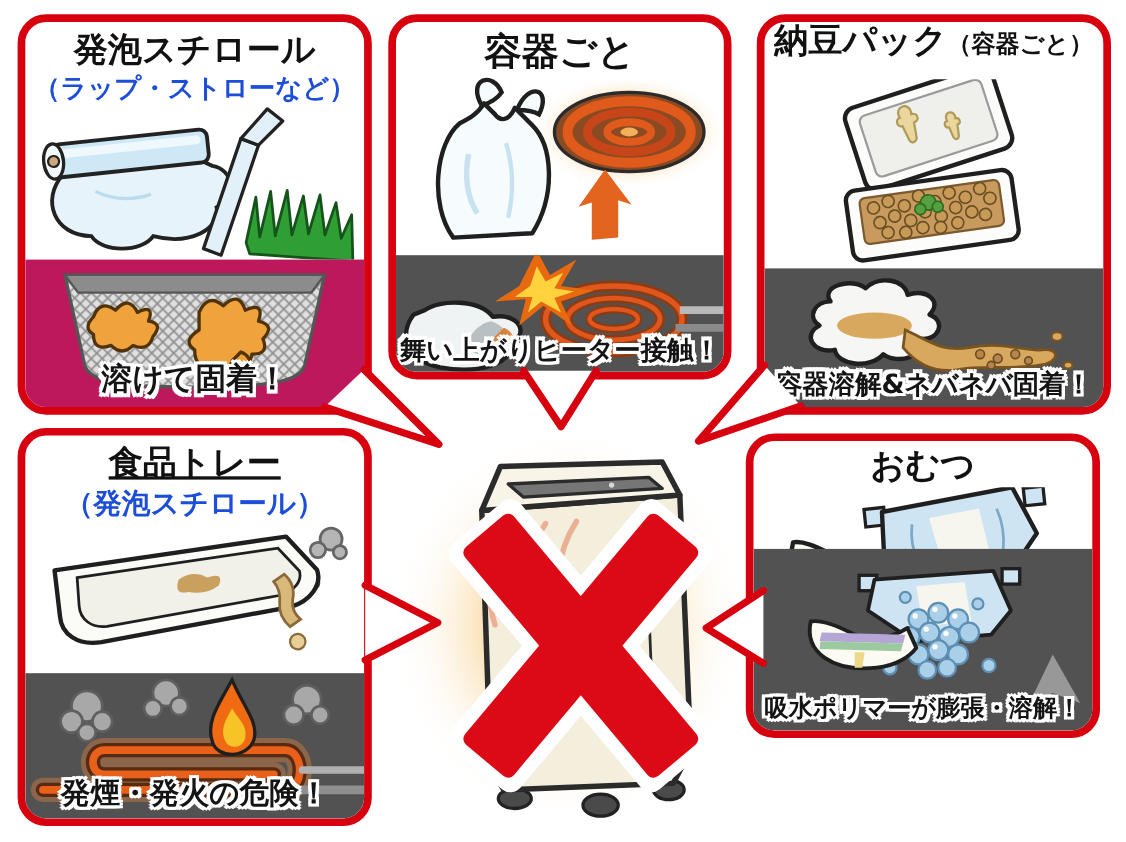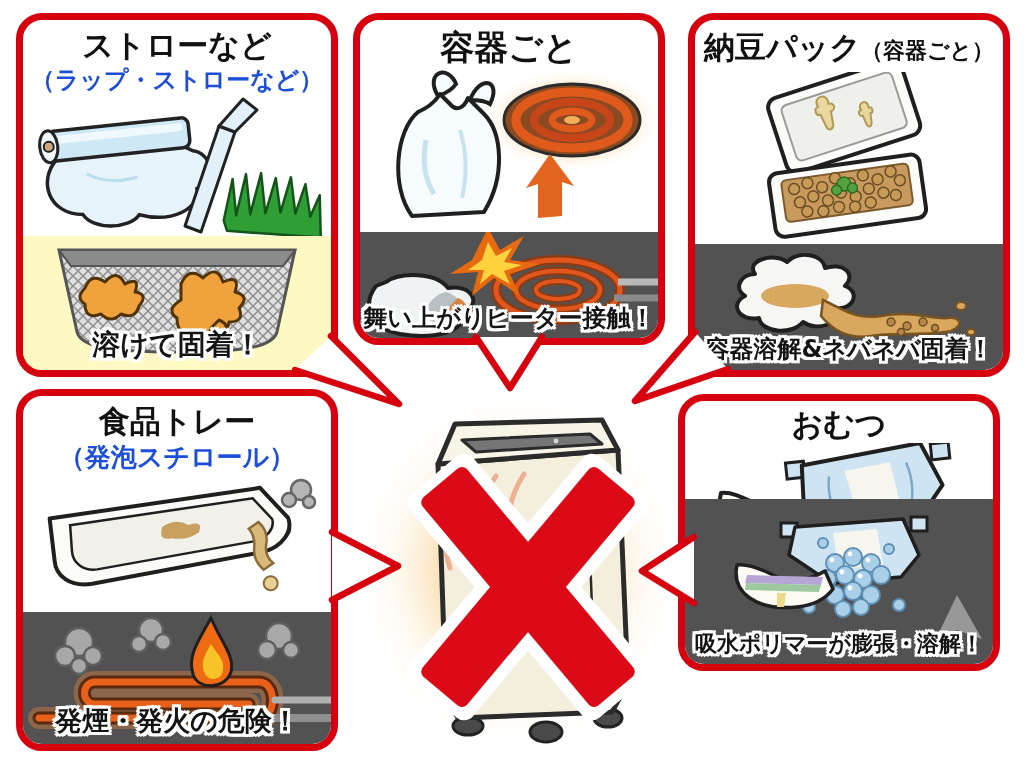--- a/index.html
+++ b/index.html
@@ -5,21 +5,21 @@
   html,body{margin:0;padding:0;background:#fff;}
   .stage{position:relative;width:1024px;height:765px;background:#ffffff;overflow:hidden;
          font-family:"DejaVu Sans",sans-serif;}
   .panel{position:absolute;background:#fff;border:7px solid #d7000f;border-radius:26px;
          overflow:hidden;box-sizing:border-box;z-index:2;}
   .p-title{position:absolute;left:0;right:0;text-align:center;font-weight:900;color:#111;
            line-height:1.12;white-space:nowrap;}
   .p-sub{position:absolute;left:0;right:0;text-align:center;font-weight:900;color:#1d4ed8;white-space:nowrap;}
   .band{position:absolute;left:0;right:0;bottom:0;}
   .band-dark{background:#525252;}
-  .band-light{background:#fef9c3;}
+  .band-light{background:#be185d;}
   .caption{position:absolute;left:0;right:0;text-align:center;font-weight:900;color:#141414;
            white-space:nowrap;z-index:5;
            text-shadow:-3px -3px 0 #fff,3px -3px 0 #fff,-3px 3px 0 #fff,3px 3px 0 #fff,
                        -3px 0 0 #fff,3px 0 0 #fff,0 -3px 0 #fff,0 3px 0 #fff,
                        -2px -2px 0 #fff,2px -2px 0 #fff,-2px 2px 0 #fff,2px 2px 0 #fff;}
   svg{display:block;}
   .illo{position:absolute;left:0;}
   .tails{position:absolute;left:0;top:0;z-index:3;pointer-events:none;}
   .appliance{position:absolute;left:350px;top:382px;z-index:1;}
   .note{display:inline;}
@@ -73,21 +73,21 @@
 
   <g transform="translate(178,205)">
     <rect x="-146" y="-41" width="292" height="82" rx="12" transform="rotate(50)" fill="#fff"></rect>
     <rect x="-146" y="-41" width="292" height="82" rx="12" transform="rotate(-50)" fill="#fff"></rect>
     <rect x="-136" y="-29" width="272" height="58" rx="7" transform="rotate(50)" fill="#dc0a17"></rect>
     <rect x="-136" y="-29" width="272" height="58" rx="7" transform="rotate(-50)" fill="#dc0a17"></rect>
   </g>
 </svg>
 
 <div class="panel" style="left:16px;top:13px;width:322px;height:364px;">
-  <div class="p-title" style="top:8px;font-size:31px;">ストローなど</div>
+  <div class="p-title" style="top:8px;font-size:31px;">発泡スチロール</div>
   <div class="p-sub" style="top:44px;font-size:24px;">（ラップ・ストローなど）</div>
   <svg class="illo" style="top:74px;" width="308" height="142" viewBox="0 0 308 142">
     <g transform="rotate(-6 120 60)">
       <path d="M34,56 C12,76 20,110 54,114 C62,130 98,134 110,120 C142,132 172,120 170,100 C192,94 188,66 170,62 L150,50 Z" fill="#e7f3fa" stroke="#222" stroke-width="3.5"></path>
       <rect x="26" y="28" width="142" height="30" rx="7" fill="#cfe8f6" stroke="#222" stroke-width="3.5"></rect>
       <rect x="32" y="33" width="130" height="8" rx="4" fill="#eef8fd"></rect>
       <ellipse cx="27" cy="43" rx="9" ry="16" fill="#f2fafd" stroke="#222" stroke-width="3"></ellipse>
       <circle cx="27" cy="43" r="5" fill="#cba87e" stroke="#222" stroke-width="2"></circle>
       <path d="M62,74 q22,14 50,8" fill="none" stroke="#b9dcee" stroke-width="3"></path>
     </g>
@@ -153,21 +153,21 @@
       <g>
         <polygon points="128,-4 140,18 164,4 150,28 180,32 150,42 160,64 134,46 112,64 118,40 90,42 112,28" fill="#e86a10"></polygon>
         <polygon points="128,10 136,24 152,16 144,30 162,33 144,39 150,52 132,42 120,52 124,38 108,38 122,28" fill="#ffd23e"></polygon>
       </g>
     </svg>
     <div class="caption" style="bottom:4px;font-size:24px;">舞い上がりヒーター接触！</div>
   </div>
 </div>
 
 <div class="panel" style="left:688px;top:13px;width:322px;height:364px;">
-  <div class="p-title" style="top:10px;font-size:31px;"><span>納豆パック</span><span class="note" style="font-size:22px;">（容器ごと）</span></div>
+  <div class="p-title" style="top:0;font-size:31px;"><span>納豆パック</span><span class="note" style="font-size:22px;">（容器ごと）</span></div>
   <svg class="illo" style="top:52px;" width="308" height="172" viewBox="0 0 308 172">
     <g transform="rotate(-18 150 60)">
       <rect x="84" y="6" width="140" height="78" rx="10" fill="#fcfcfa" stroke="#1f1f1f" stroke-width="4"></rect>
       <rect x="96" y="16" width="116" height="58" rx="6" fill="#efefec" stroke="#9a9a9a" stroke-width="2"></rect>
       <path d="M132,28 c-3,-12 14,-12 11,0 c6,0 6,8 0,8 l-2,14 c-2,4 -6,4 -7,0 l-2,-14 c-5,0 -5,-8 0,-8 z" fill="#ead79e" stroke="#b09a58" stroke-width="2"></path>
       <path d="M172,44 c-2,-9 10,-9 8,0 c4,0 4,6 0,6 l-2,10 c-1,3 -4,3 -5,0 l-1,-10 c-4,0 -4,-6 0,-6 z" fill="#ead79e" stroke="#b09a58" stroke-width="2"></path>
     </g>
     <g transform="rotate(-8 150 120)">
       <rect x="76" y="92" width="152" height="64" rx="9" fill="#fcfcfa" stroke="#1f1f1f" stroke-width="4"></rect>
       <rect x="88" y="100" width="128" height="42" rx="5" fill="#c89a5e" stroke="#7a5a2e" stroke-width="2"></rect>
@@ -219,21 +219,21 @@
         </g>
         <ellipse cx="266" cy="62" rx="5" ry="4" fill="#d8a85e" stroke="#7a5420" stroke-width="2"></ellipse>
         <ellipse cx="276" cy="88" rx="4" ry="3" fill="#d8a85e" stroke="#7a5420" stroke-width="2"></ellipse>
       </g>
     </svg>
     <div class="caption" style="bottom:5px;font-size:24px;">容器溶解&amp;ネバネバ固着！</div>
   </div>
 </div>
 
 <div class="panel" style="left:16px;top:389px;width:322px;height:362px;">
-  <div class="p-title" style="top:8px;font-size:31px;">食品トレー</div>
+  <div class="p-title" style="top:8px;font-size:31px;text-decoration:underline;">食品トレー</div>
   <div class="p-sub" style="top:44px;font-size:26px;">（発泡スチロール）</div>
   <svg class="illo" style="top:78px;" width="308" height="138" viewBox="0 0 308 138">
     <g fill="#b5b5b5" stroke="#666" stroke-width="2.5">
       <circle cx="278" cy="16" r="10"></circle>
           <circle cx="266" cy="26" r="7"></circle>
           <circle cx="286" cy="28" r="6"></circle>
       <circle cx="252" cy="48" r="8"></circle>
           <circle cx="262" cy="56" r="5"></circle>
     </g>
     <g transform="rotate(-4 150 60)">

